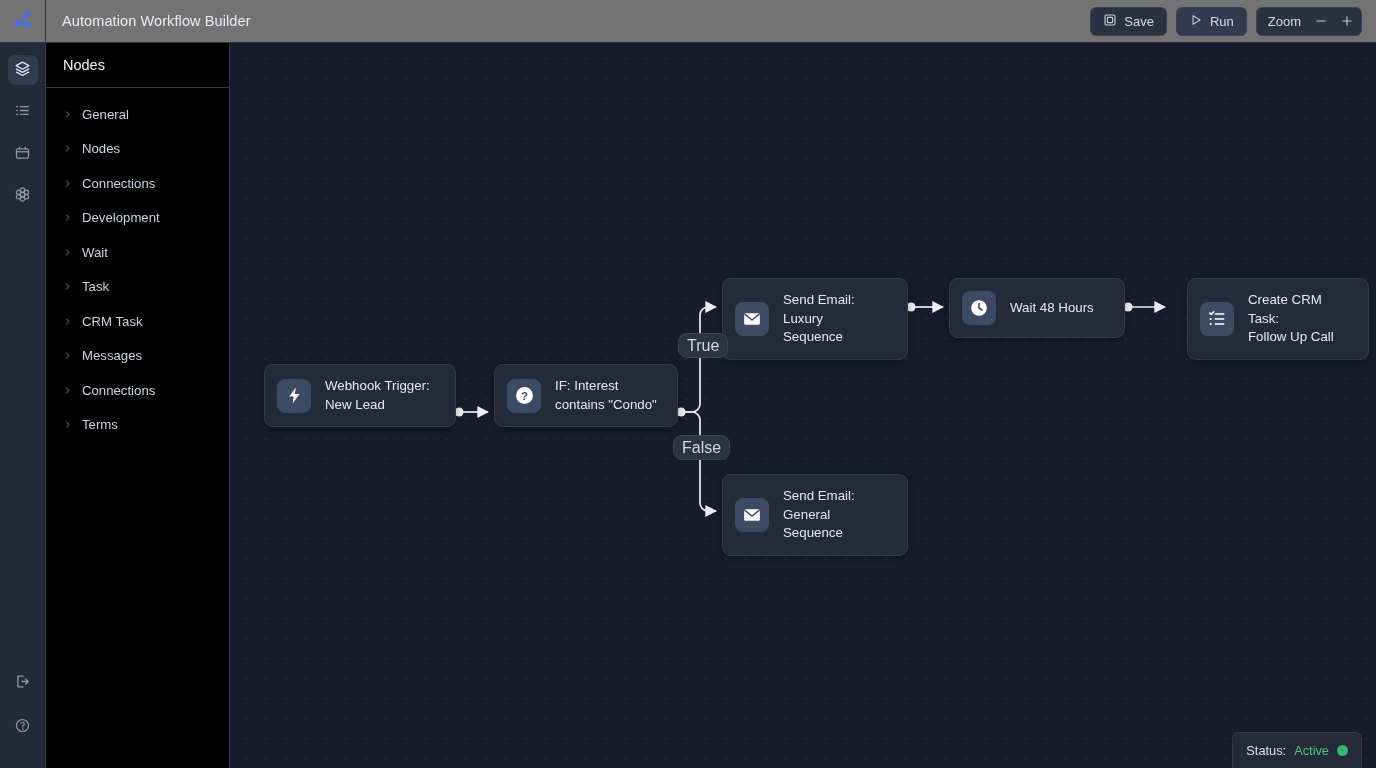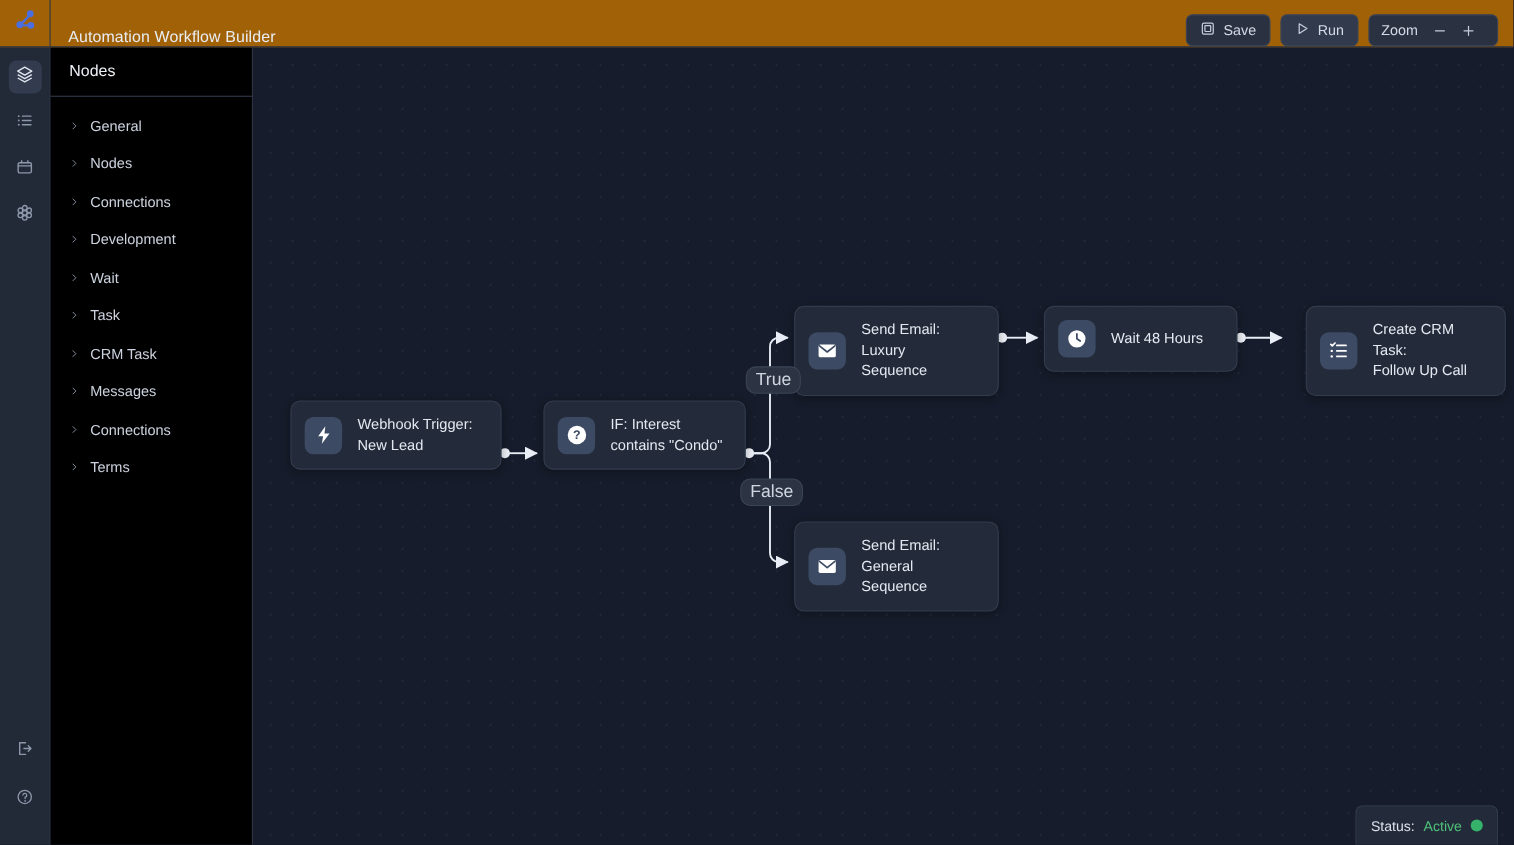--- a/index.html
+++ b/index.html
@@ -8,23 +8,23 @@
     background:#161c2b;
     font-family:"Liberation Sans", sans-serif;
     overflow:hidden;
     -webkit-font-smoothing:antialiased;
   }
   .app { position:relative; width:1376px; height:768px; display:flex; flex-direction:column; }
 
   
   .header {
     height:43px; flex:0 0 43px;
-    background:#a16207;
+    background:#737373;
     border-bottom:1px solid #2d3545;
-    display:flex; align-items:flex-end;
+    display:flex; align-items:center;
     position:relative; z-index:5;
   }
   .logo-cell {
     width:46px; height:43px;
     display:flex; align-items:center; justify-content:center;
     border-right:1px solid #2d3545;
   }
   .app-title {
     margin-left:16px;
     font-size:14.5px; color:#e8ecf3; letter-spacing:.1px;
@@ -35,21 +35,21 @@
   .hbtn {
     display:flex; align-items:center; gap:7px;
     height:29px; padding:0 12px;
     border:1px solid #3a4356; border-radius:6px;
     background:#2a3242; color:#d4dae6; font-size:13px;
     cursor:pointer; white-space:nowrap;
   }
   .hbtn.run { background:#323b4d; }
   .zoomgrp {
     display:flex; align-items:center; gap:2px;
-    height:29px; padding:0 14px 0 11px;
+    height:29px; padding:0 2px 0 11px;
     border:1px solid #3a4356; border-radius:6px;
     background:#2a3242; color:#d4dae6; font-size:13px;
   }
   .zoomgrp .zlabel { margin-right:6px; }
   .zbtn {
     width:24px; height:23px; display:flex; align-items:center; justify-content:center;
     color:#c3cad8; cursor:pointer; border-radius:4px; font-size:15px; line-height:1;
   }
 
   

